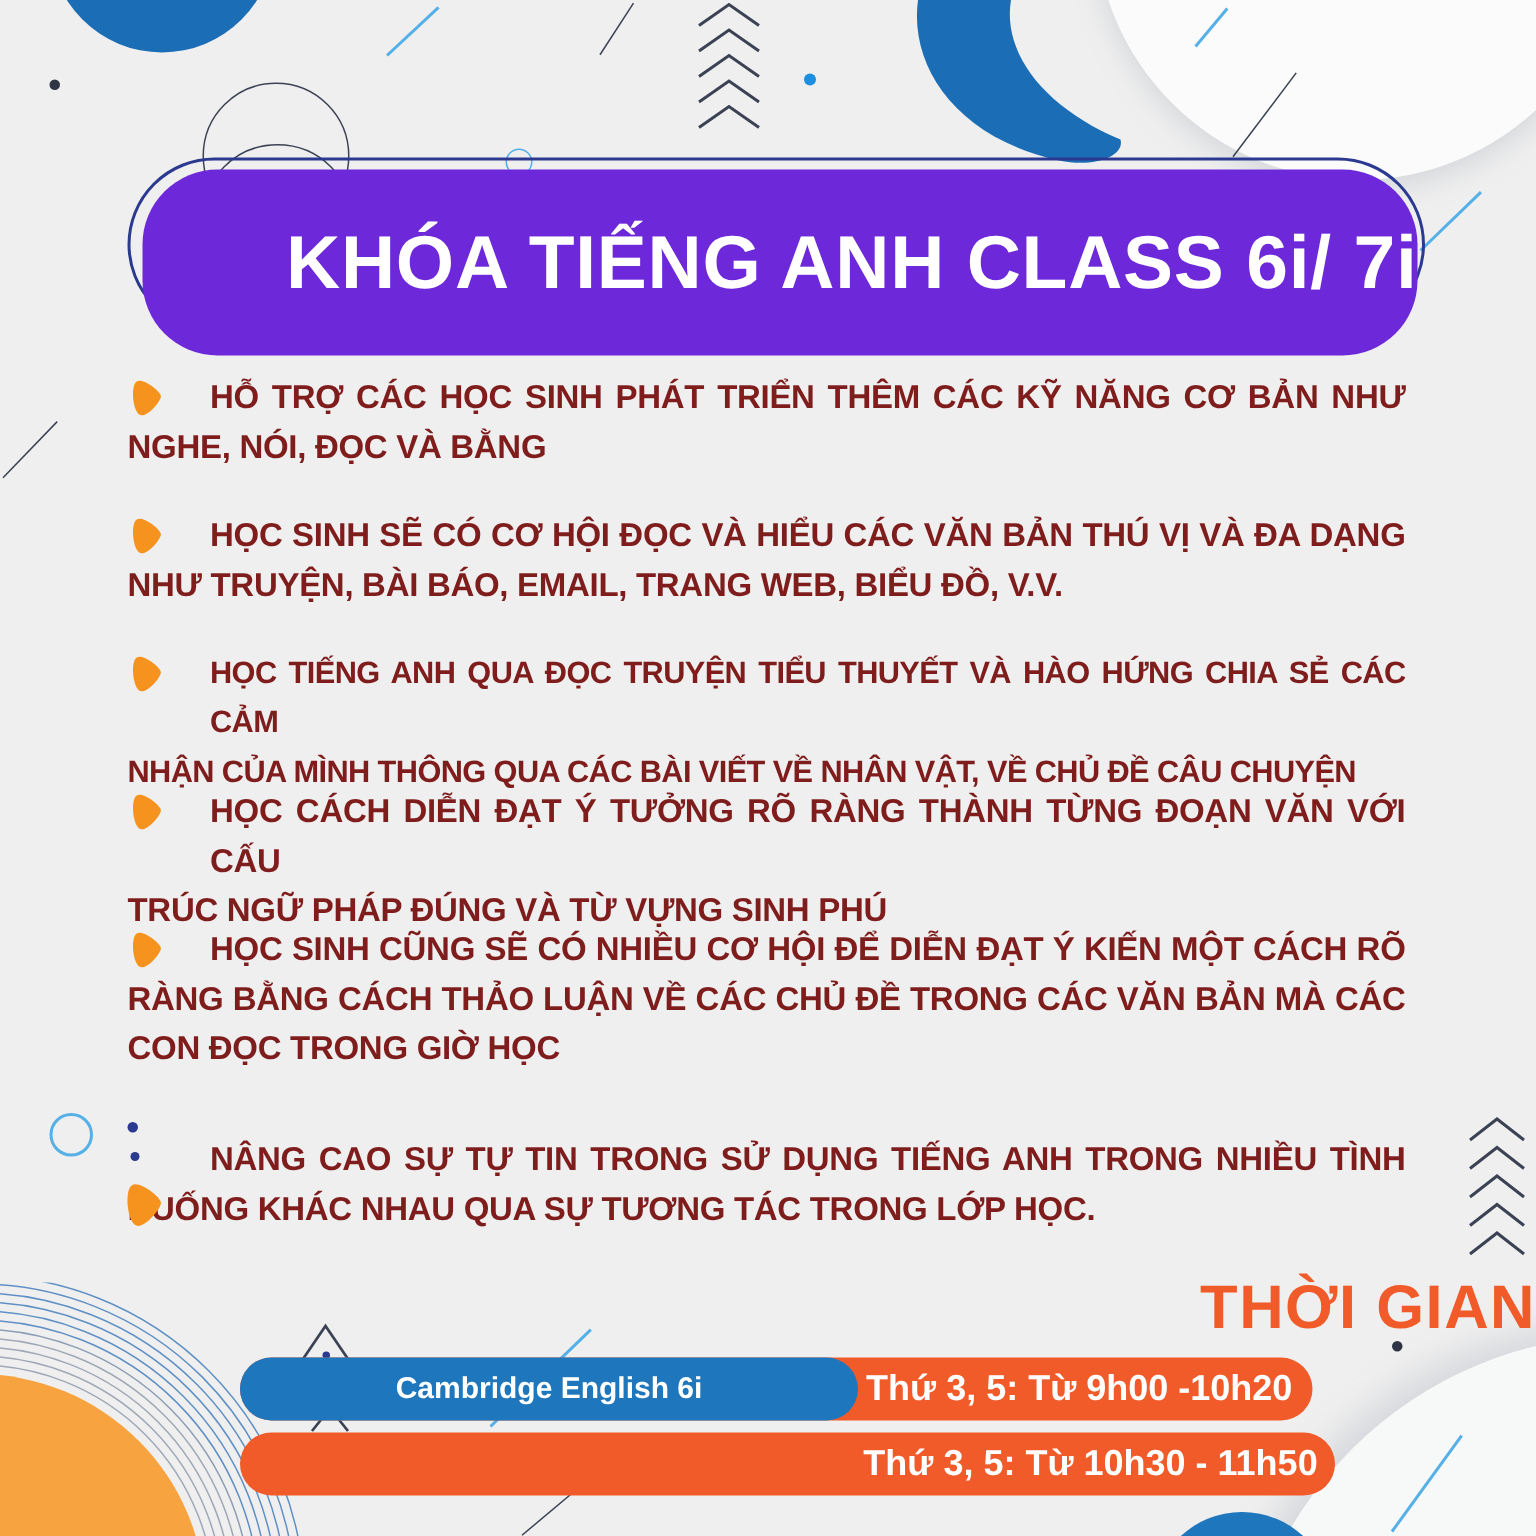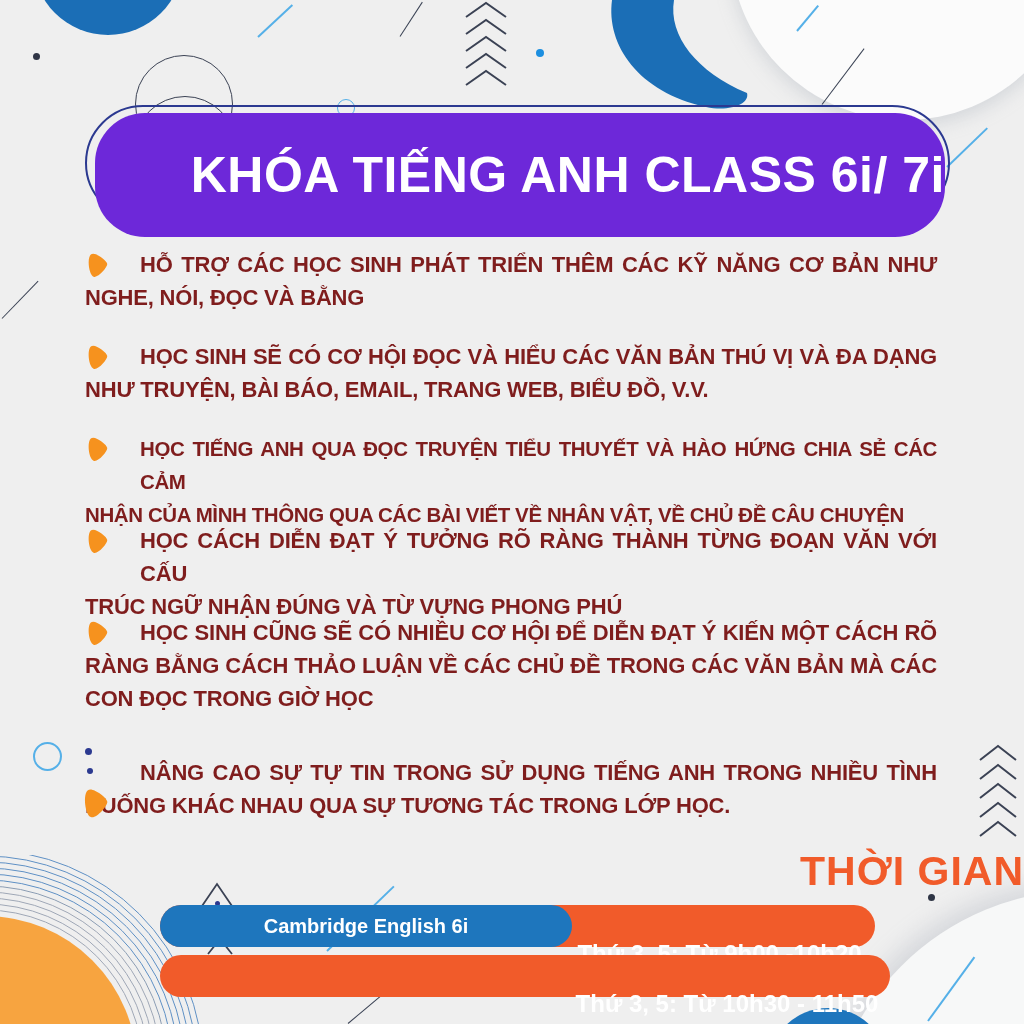--- a/index.html
+++ b/index.html
@@ -33,21 +33,21 @@
 
   
   .tg-heading { position:absolute; left:0; top:848px; width:1024px; text-align:right;
     font-size:41px; font-weight:bold; color:#f15b2a; letter-spacing:1px; }
   .srow { position:absolute; left:160px; height:42px; background:#f15b2a; border-radius:21px; }
   .srow .bluepill { position:absolute; left:0; top:0; width:412px; height:42px; background:#1e76bd;
     border-radius:21px; display:flex; align-items:center; justify-content:center;
     color:#fff; font-weight:bold; font-size:20px; }
   .srow .timecell { position:absolute; left:412px; right:8px; top:0; height:42px;
     display:flex; align-items:center; justify-content:center;
-    color:#fff; font-weight:bold; font-size:24px; white-space:nowrap;margin-top:28px; }
+    color:#fff; font-weight:bold; font-size:24px; white-space:nowrap; }
 </style>
 </head>
 <body>
 
 <div class="poster">
 
   <div class="circle" style="left:730px; top:-230px; width:350px; height:350px; background:#fbfbfb; box-shadow:0 6px 18px rgba(160,168,180,.35);"></div>
   <div class="circle" style="left:825px; top:890px; width:520px; height:520px; background:#f7f8f8; box-shadow:-8px -8px 22px rgba(150,158,172,.28);"></div>
   <div class="circle" style="left:33px; top:-115px; width:150px; height:150px; background:#1b6eb6;"></div>
 
@@ -150,21 +150,21 @@
       </svg>
     <div class="bline first">HỌC TIẾNG ANH QUA ĐỌC TRUYỆN TIỂU THUYẾT VÀ HÀO HỨNG CHIA SẺ CÁC CẢM</div>
     <div class="bline last">NHẬN CỦA MÌNH THÔNG QUA CÁC BÀI VIẾT VỀ NHÂN VẬT, VỀ CHỦ ĐỀ CÂU CHUYỆN</div>
   </div>
 
   <div class="bullet" style="top:524px;">
     <svg class="blob" viewBox="0 0 32 32">
         <path d="M11 4 C6 6.5 6 25.5 11 28 C15.5 30.5 27 19.5 27 16 C27 12.5 15.5 1.5 11 4 Z" fill="#f6921e"></path>
       </svg>
     <div class="bline first">HỌC CÁCH DIỄN ĐẠT Ý TƯỞNG RÕ RÀNG THÀNH TỪNG ĐOẠN VĂN VỚI CẤU</div>
-    <div class="bline last">TRÚC NGỮ NHẬN ĐÚNG VÀ TỪ VỰNG PHONG PHÚ</div>
+    <div class="bline last">TRÚC NGỮ PHÁP ĐÚNG VÀ TỪ VỰNG SINH PHÚ</div>
   </div>
 
   <div class="bullet" style="top:616px;">
     <svg class="blob" viewBox="0 0 32 32">
         <path d="M11 4 C6 6.5 6 25.5 11 28 C15.5 30.5 27 19.5 27 16 C27 12.5 15.5 1.5 11 4 Z" fill="#f6921e"></path>
       </svg>
     <div class="bline first">HỌC SINH CŨNG SẼ CÓ NHIỀU CƠ HỘI ĐỂ DIỄN ĐẠT Ý KIẾN MỘT CÁCH RÕ</div>
     <div class="bline">RÀNG BẰNG CÁCH THẢO LUẬN VỀ CÁC CHỦ ĐỀ TRONG CÁC VĂN BẢN MÀ CÁC</div>
     <div class="bline last">CON ĐỌC TRONG GIỜ HỌC</div>
   </div>

